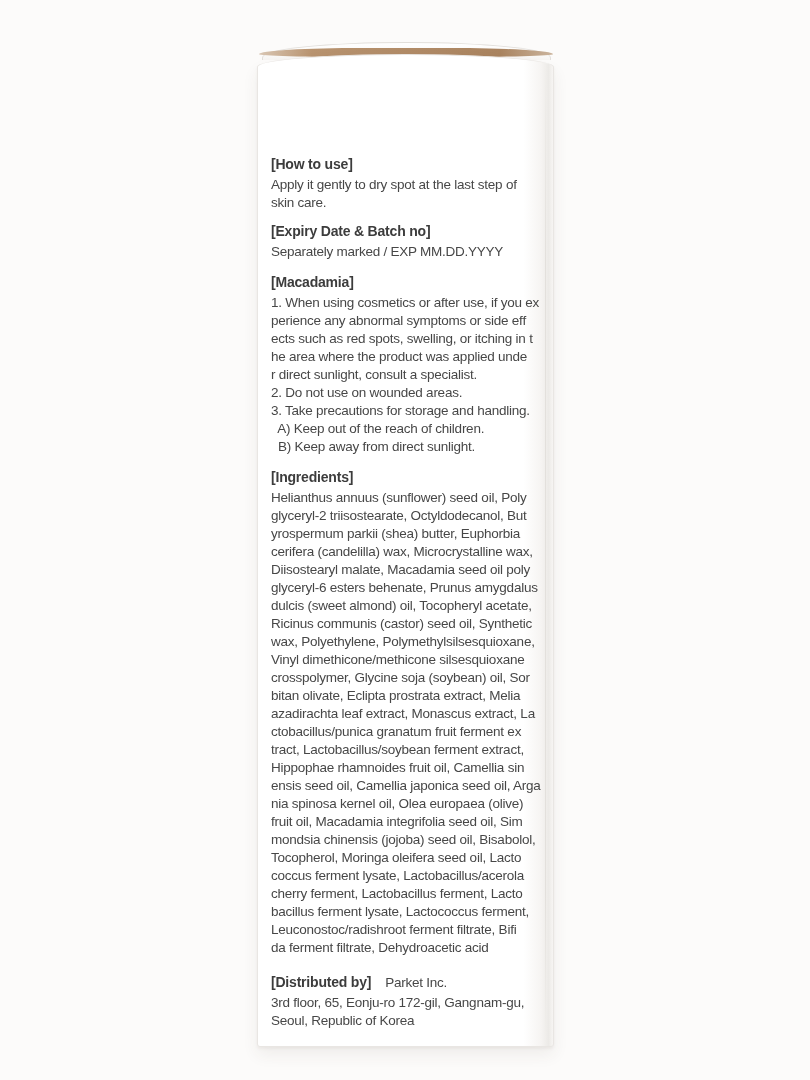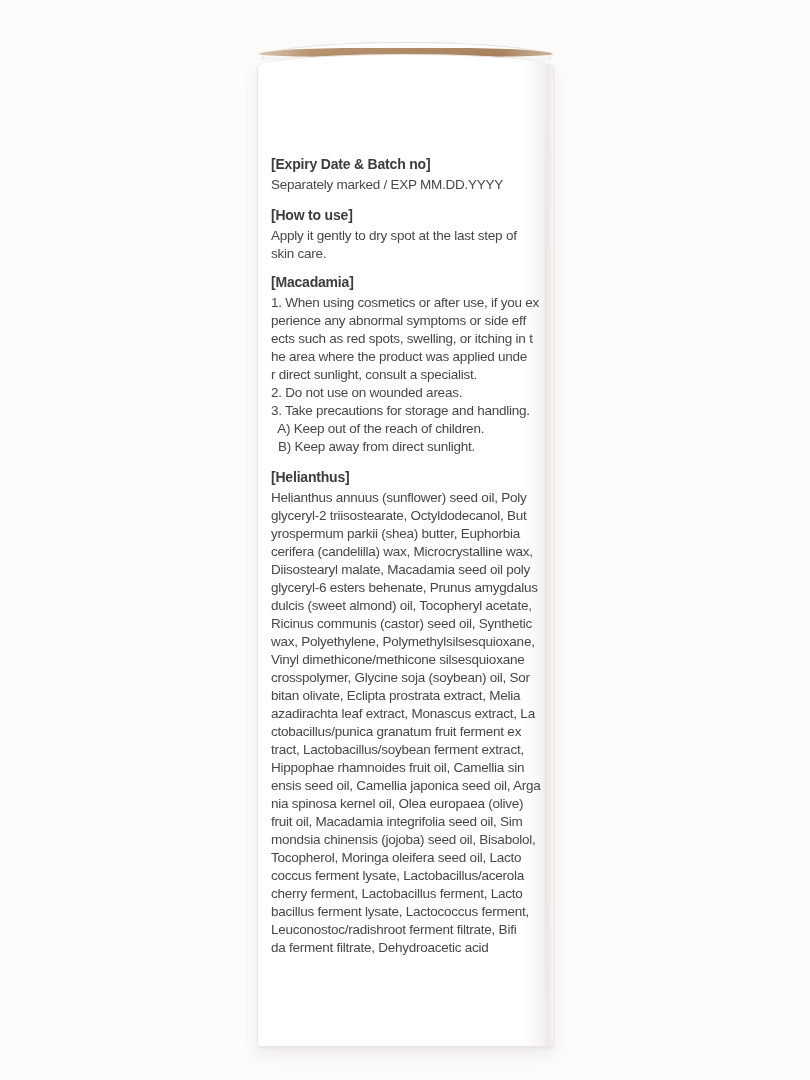--- a/index.html
+++ b/index.html
@@ -64,46 +64,46 @@
 <body>
 
 <div class="stage">
   <div class="box">
     <div class="lid"></div>
     <div class="lid-tan"></div>
     <div class="face">
       <div class="edge-crease"></div>
       <div class="content">
 
-        <div class="section gap-lg">
-          <h2 class="section-title">[Expiry Date &amp; Batch no]</h2>
-          <p class="body">Separately marked / EXP MM.DD.YYYY</p>
-        </div>
-
         <div class="section">
           <h2 class="section-title">[How to use]</h2>
           <p class="body">Apply it gently to dry spot at the last step of
 skin care.</p>
+        </div>
+
+        <div class="section gap-lg">
+          <h2 class="section-title">[Expiry Date &amp; Batch no]</h2>
+          <p class="body">Separately marked / EXP MM.DD.YYYY</p>
         </div>
 
         <div class="section gap-lg">
           <h2 class="section-title">[Macadamia]</h2>
           <p class="body">1. When using cosmetics or after use, if you ex
 perience any abnormal symptoms or side eff
 ects such as red spots, swelling, or itching in t
 he area where the product was applied unde
 r direct sunlight, consult a specialist.
 2. Do not use on wounded areas.
 3. Take precautions for storage and handling.
   A) Keep out of the reach of children.
   B) Keep away from direct sunlight.</p>
         </div>
 
         <div class="section">
-          <h2 class="section-title">[Helianthus]</h2>
+          <h2 class="section-title">[Ingredients]</h2>
           <p class="body">Helianthus annuus (sunflower) seed oil, Poly
 glyceryl-2 triisostearate, Octyldodecanol, But
 yrospermum parkii (shea) butter, Euphorbia
 cerifera (candelilla) wax, Microcrystalline wax,
 Diisostearyl malate, Macadamia seed oil poly
 glyceryl-6 esters behenate, Prunus amygdalus
 dulcis (sweet almond) oil, Tocopheryl acetate,
 Ricinus communis (castor) seed oil, Synthetic
 wax, Polyethylene, Polymethylsilsesquioxane,
 Vinyl dimethicone/methicone silsesquioxane
@@ -118,17 +118,25 @@
 fruit oil, Macadamia integrifolia seed oil, Sim
 mondsia chinensis (jojoba) seed oil, Bisabolol,
 Tocopherol, Moringa oleifera seed oil, Lacto
 coccus ferment lysate, Lactobacillus/acerola
 cherry ferment, Lactobacillus ferment, Lacto
 bacillus ferment lysate, Lactococcus ferment,
 Leuconostoc/radishroot ferment filtrate, Bifi
 da ferment filtrate, Dehydroacetic acid</p>
         </div>
 
+        <div class="section dist">
+          <div class="dist-row">
+            <h2 class="section-title">[Distributed by]</h2>
+            <span class="company">Parket Inc.</span>
+          </div>
+          <p class="body">3rd floor, 65, Eonju-ro 172-gil, Gangnam-gu,
+Seoul, Republic of Korea</p>
+        </div>
 
       </div>
     </div>
   </div>
 </div>
 
 </body></html>

